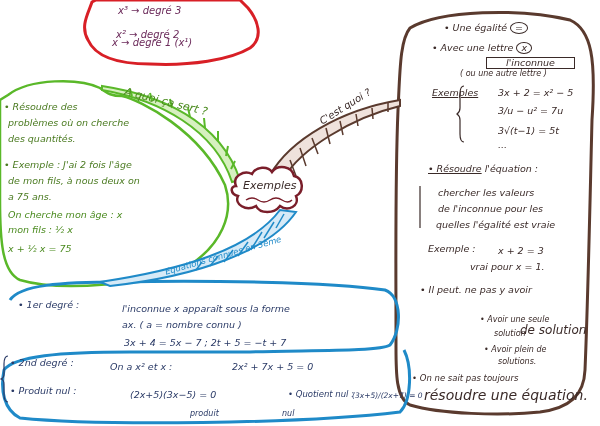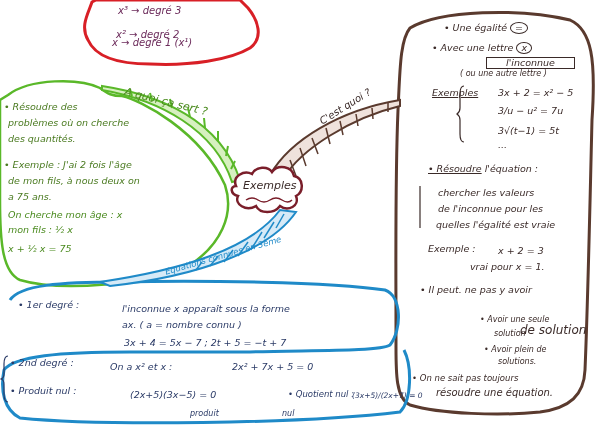--- a/index.html
+++ b/index.html
@@ -109,21 +109,21 @@
 <div class="t brn" style="left:428px;top:244px;">Exemple :</div>
 <div class="t brn" style="left:498px;top:246px;">x + 2 = 3</div>
 <div class="t brn" style="left:470px;top:262px;">vrai pour x = 1.</div>
 <div class="t brn" style="left:420px;top:285px;">• Il peut. ne pas y avoir</div>
 <div class="t brn" style="left:520px;top:300px;font-size:12px;margin-top:24px;">de solution</div>
 <div class="t brn" style="left:480px;top:316px;font-size:8px;">• Avoir une seule</div>
 <div class="t brn" style="left:494px;top:330px;font-size:8px;">solution</div>
 <div class="t brn" style="left:484px;top:346px;font-size:8px;">• Avoir plein de</div>
 <div class="t brn" style="left:498px;top:358px;font-size:8px;">solutions.</div>
 <div class="t brn" style="left:412px;top:374px;font-size:8.5px;">• On ne sait pas toujours</div>
-<div class="t brn" style="left:436px;top:388px;font-size:10px;">résoudre une équation.</div>
+<div class="t brn" style="left:424px;top:388px;font-size:14px;">résoudre une équation.</div>
 
 <div class="t blu" style="left:18px;top:300px;">• 1er degré :</div>
 <div class="t blu" style="left:122px;top:304px;">l'inconnue x apparaît sous la forme</div>
 <div class="t blu" style="left:122px;top:320px;">ax.   ( a = nombre connu )</div>
 <div class="t blu" style="left:124px;top:338px;">3x + 4 = 5x − 7  ;  2t + 5 = −t + 7</div>
 <div class="t blu" style="left:10px;top:358px;">• 2nd degré :</div>
 <div class="t blu" style="left:110px;top:362px;text-align:center;">On a x² et x :</div>
 <div class="t blu" style="left:232px;top:362px;">2x² + 7x + 5 = 0</div>
 <div class="t blu" style="left:10px;top:386px;">• Produit nul :</div>
 <div class="t blu" style="left:130px;top:390px;">(2x+5)(3x−5) = 0</div>

